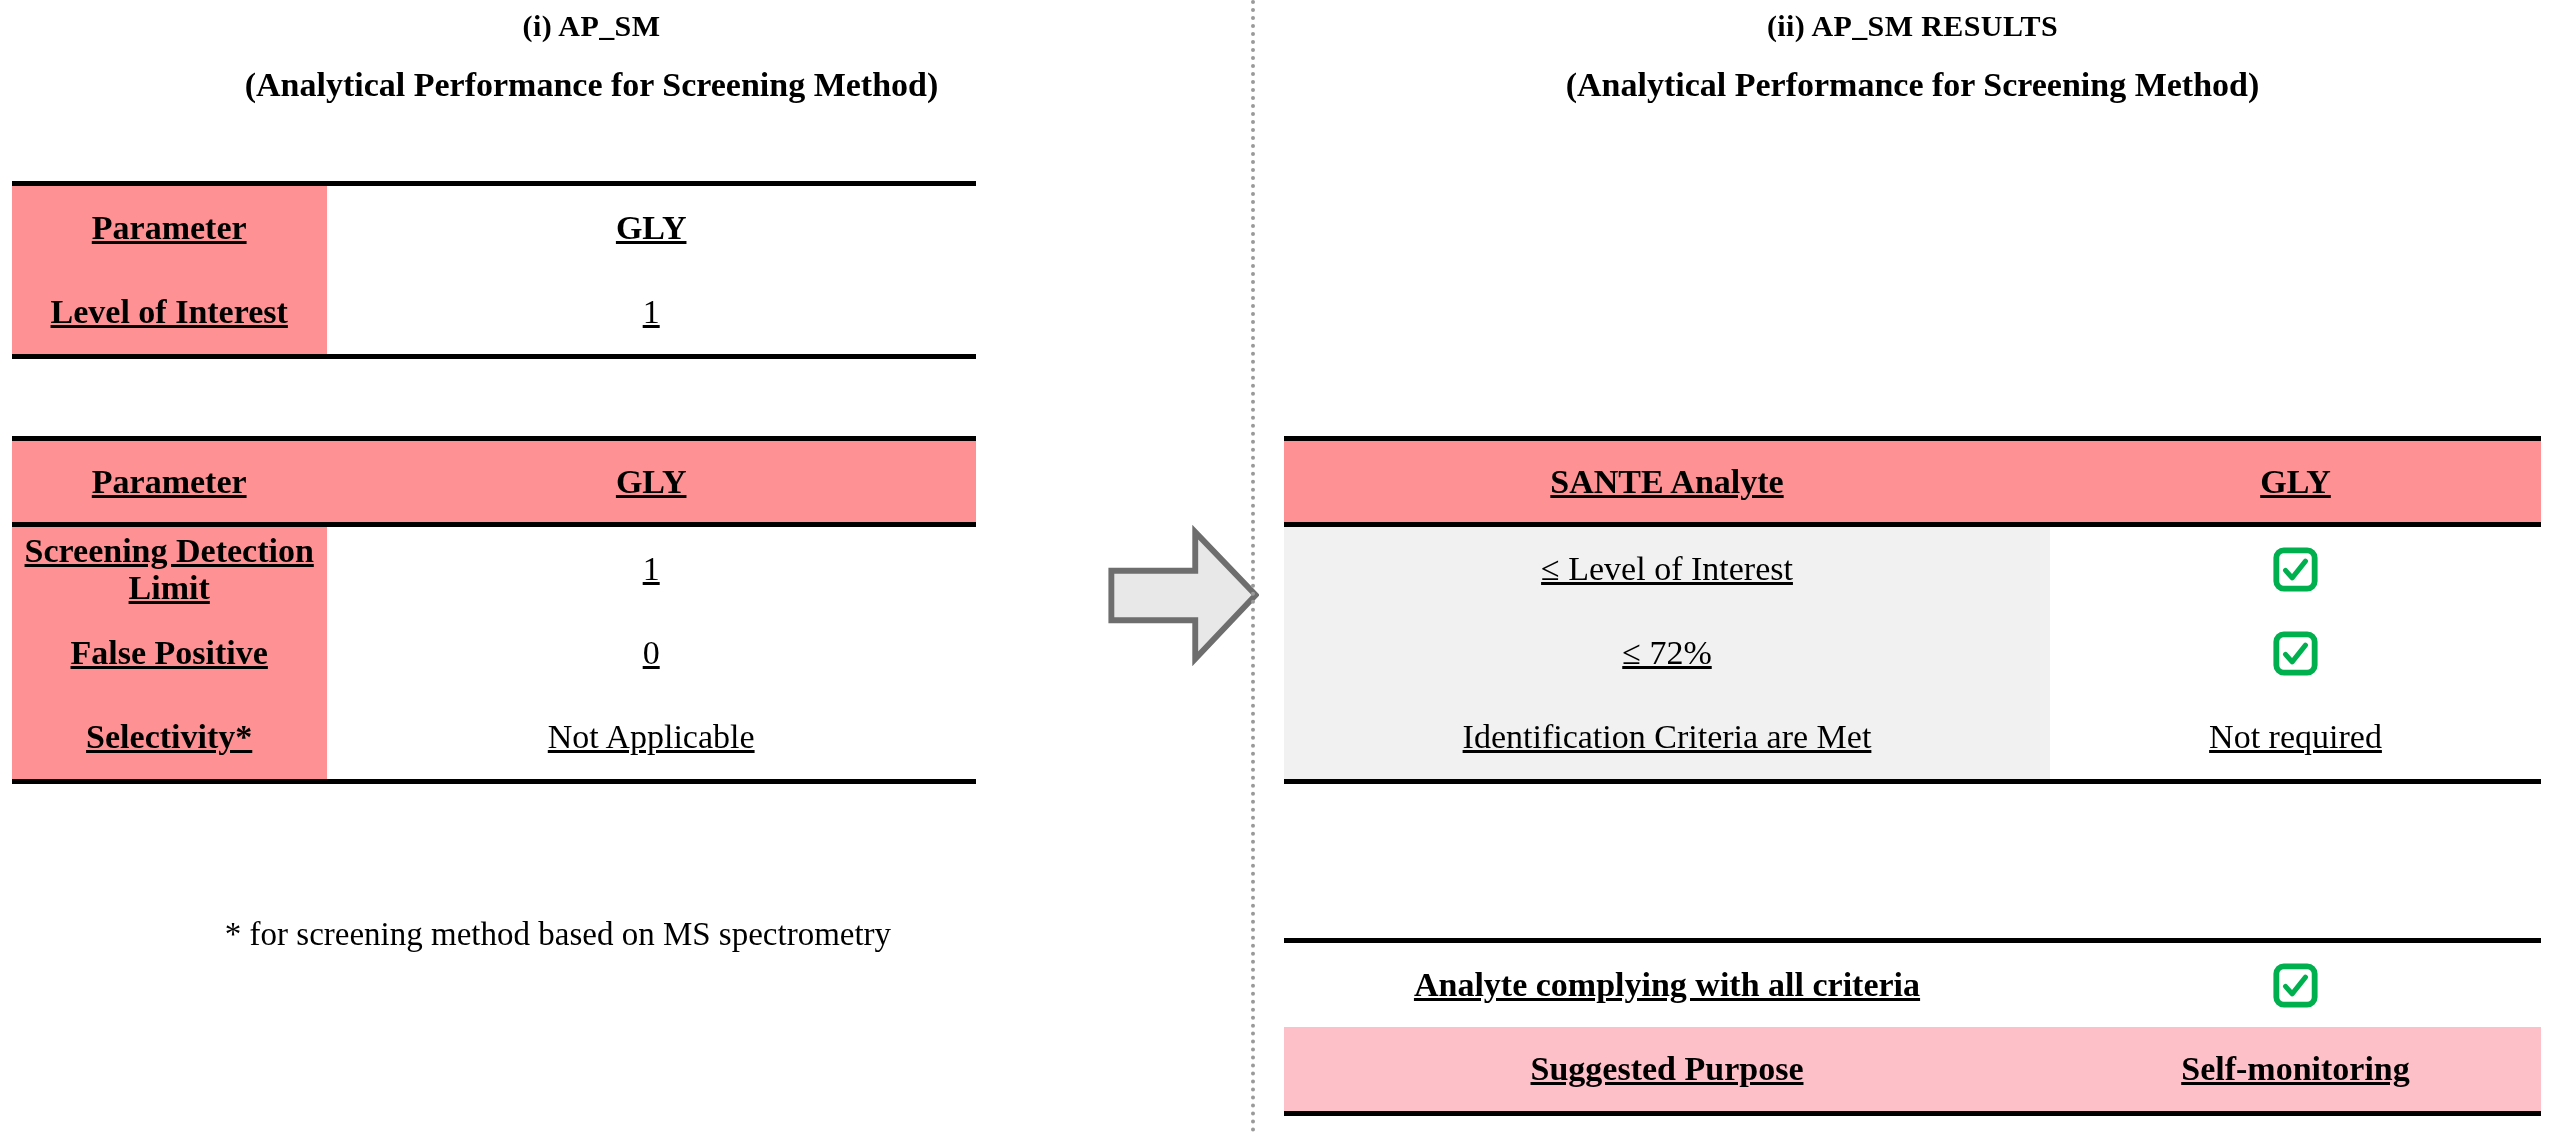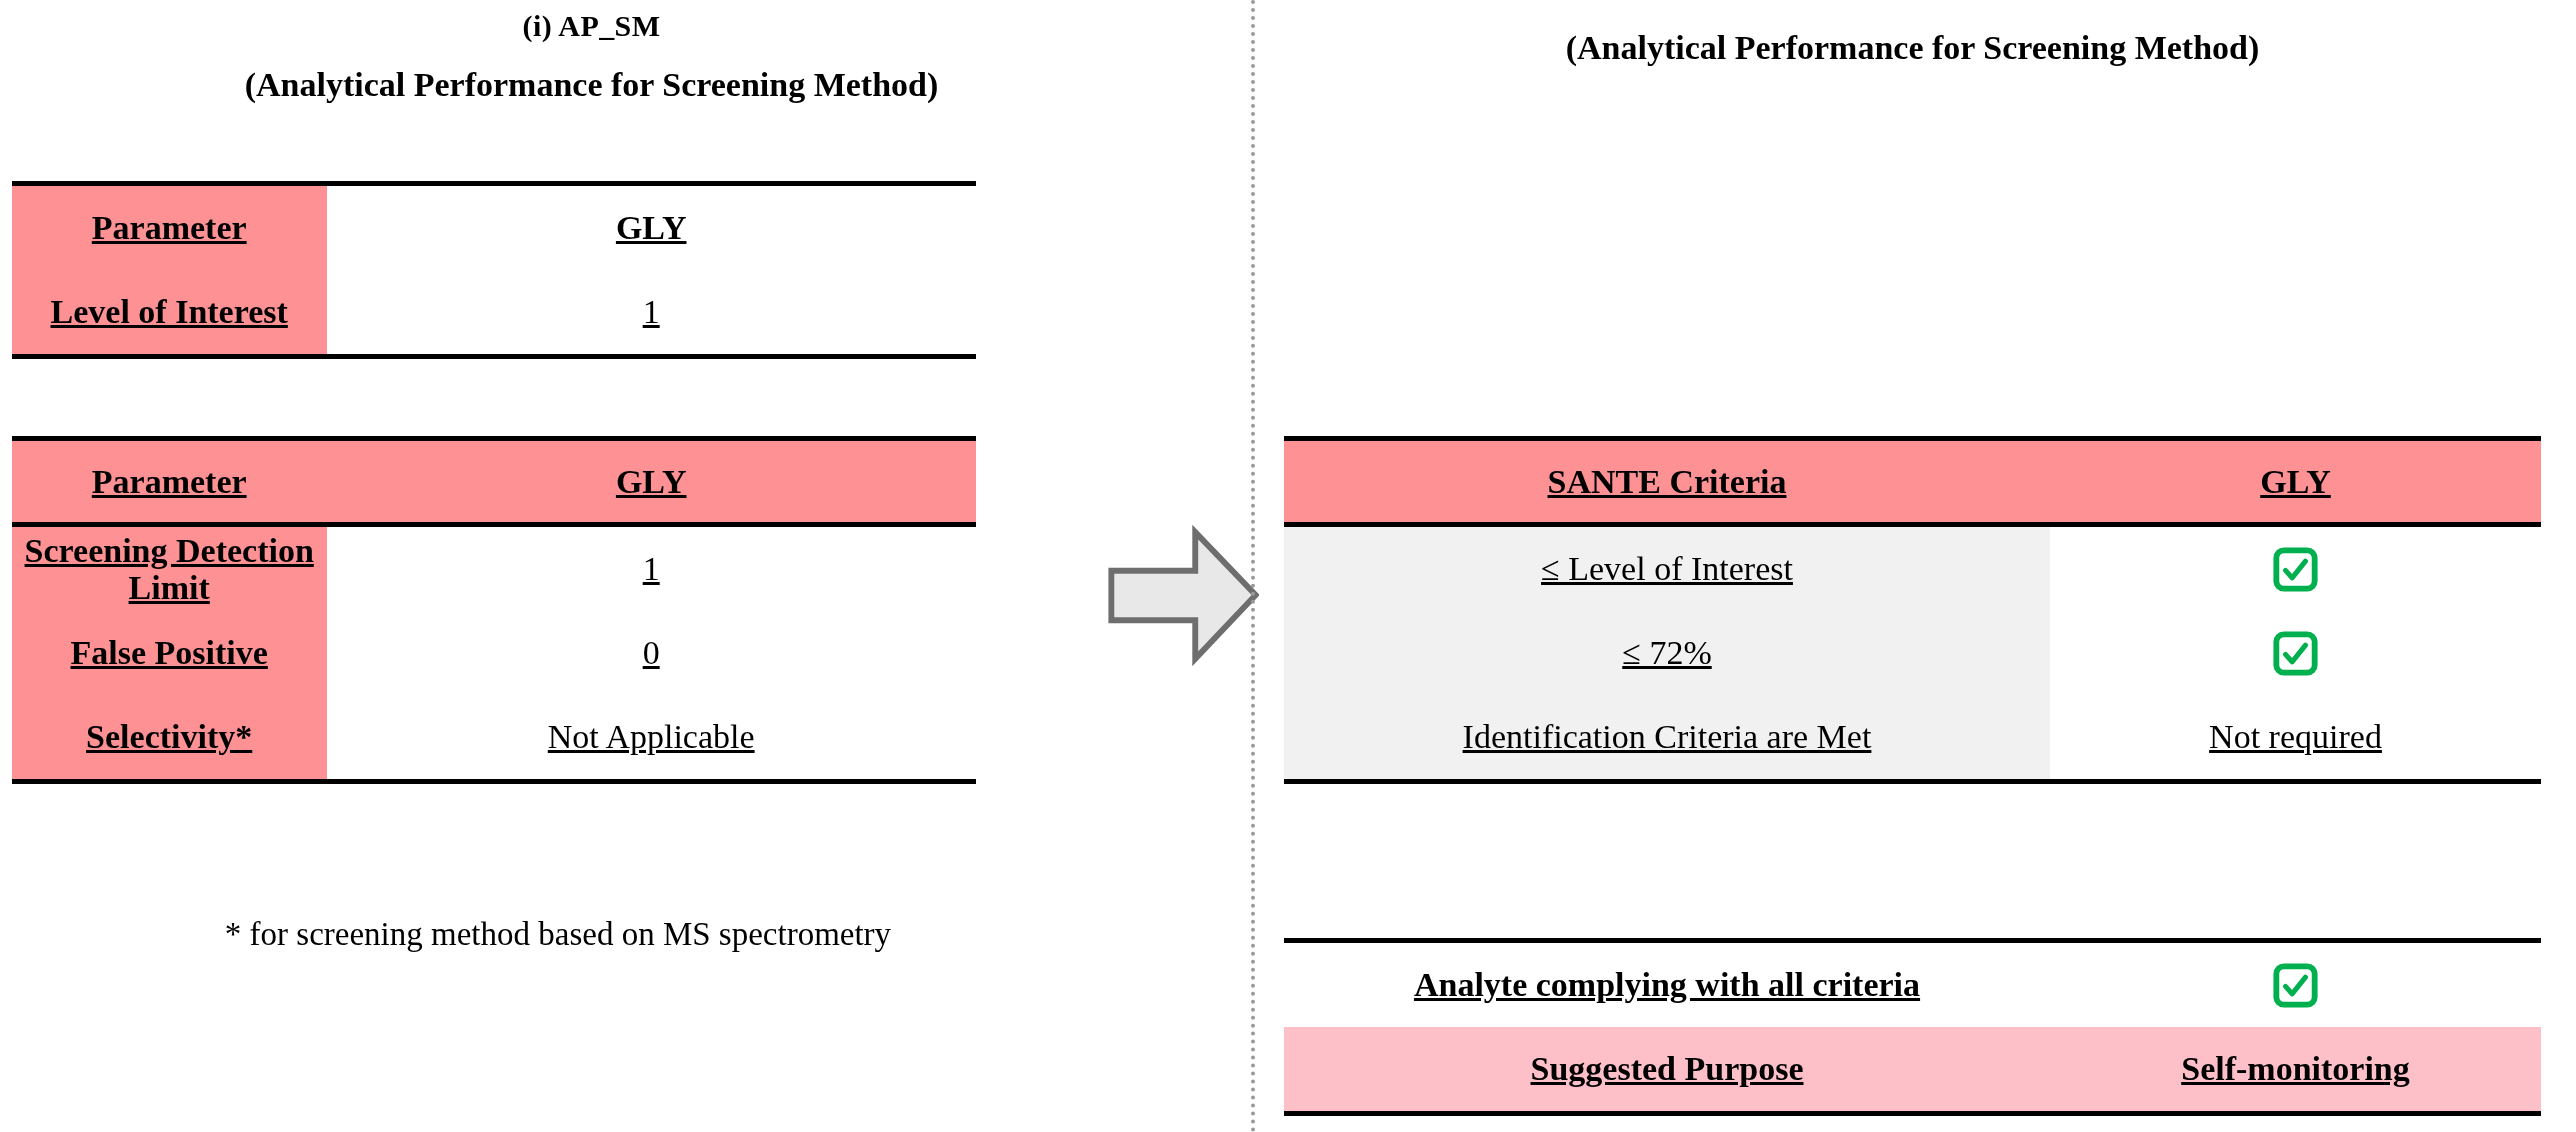--- a/index.html
+++ b/index.html
@@ -162,32 +162,33 @@
   <svg width="151" height="147" viewBox="0 0 180 175" xmlns="http://www.w3.org/2000/svg">
     <polygon points="4,58 104,58 104,12 176,87 104,163 104,117 4,117" fill="#e8e8e8" stroke="#6e6e6e" stroke-width="7" stroke-linejoin="miter"></polygon>
   </svg>
 </div>
 
 <div class="divider"></div>
 
 <div class="panel" id="right-panel">
 
   <div class="heading" id="right-heading">
+    <div class="line1">(ii) AP_SM  RESULTS</div>
     <div class="line2">(Analytical Performance for Screening Method)</div>
   </div>
 </div>
 
 <table class="t" id="table-sante">
   <colgroup>
       <col style="width:766px">
       <col style="width:491px">
     </colgroup>
   <tbody>
     <tr class="rule-top">
-      <td class="pink bold r-head">SANTE Criteria</td>
+      <td class="pink bold r-head">SANTE Analyte</td>
       <td class="pink bold r-head">GLY</td>
     </tr>
     <tr class="rule-mid">
       <td class="gray r-tall">≤ Level of Interest</td>
       <td class="r-tall">
         <span class="check">
           <svg width="45" height="45" viewBox="0 0 54 54" xmlns="http://www.w3.org/2000/svg">
             <rect x="4" y="4" width="46" height="46" rx="9" ry="9" fill="none" stroke="#00b04f" stroke-width="7"></rect>
             <polyline points="15,28 23,37 39,17" fill="none" stroke="#00b04f" stroke-width="6" stroke-linecap="round" stroke-linejoin="round"></polyline>
           </svg>

